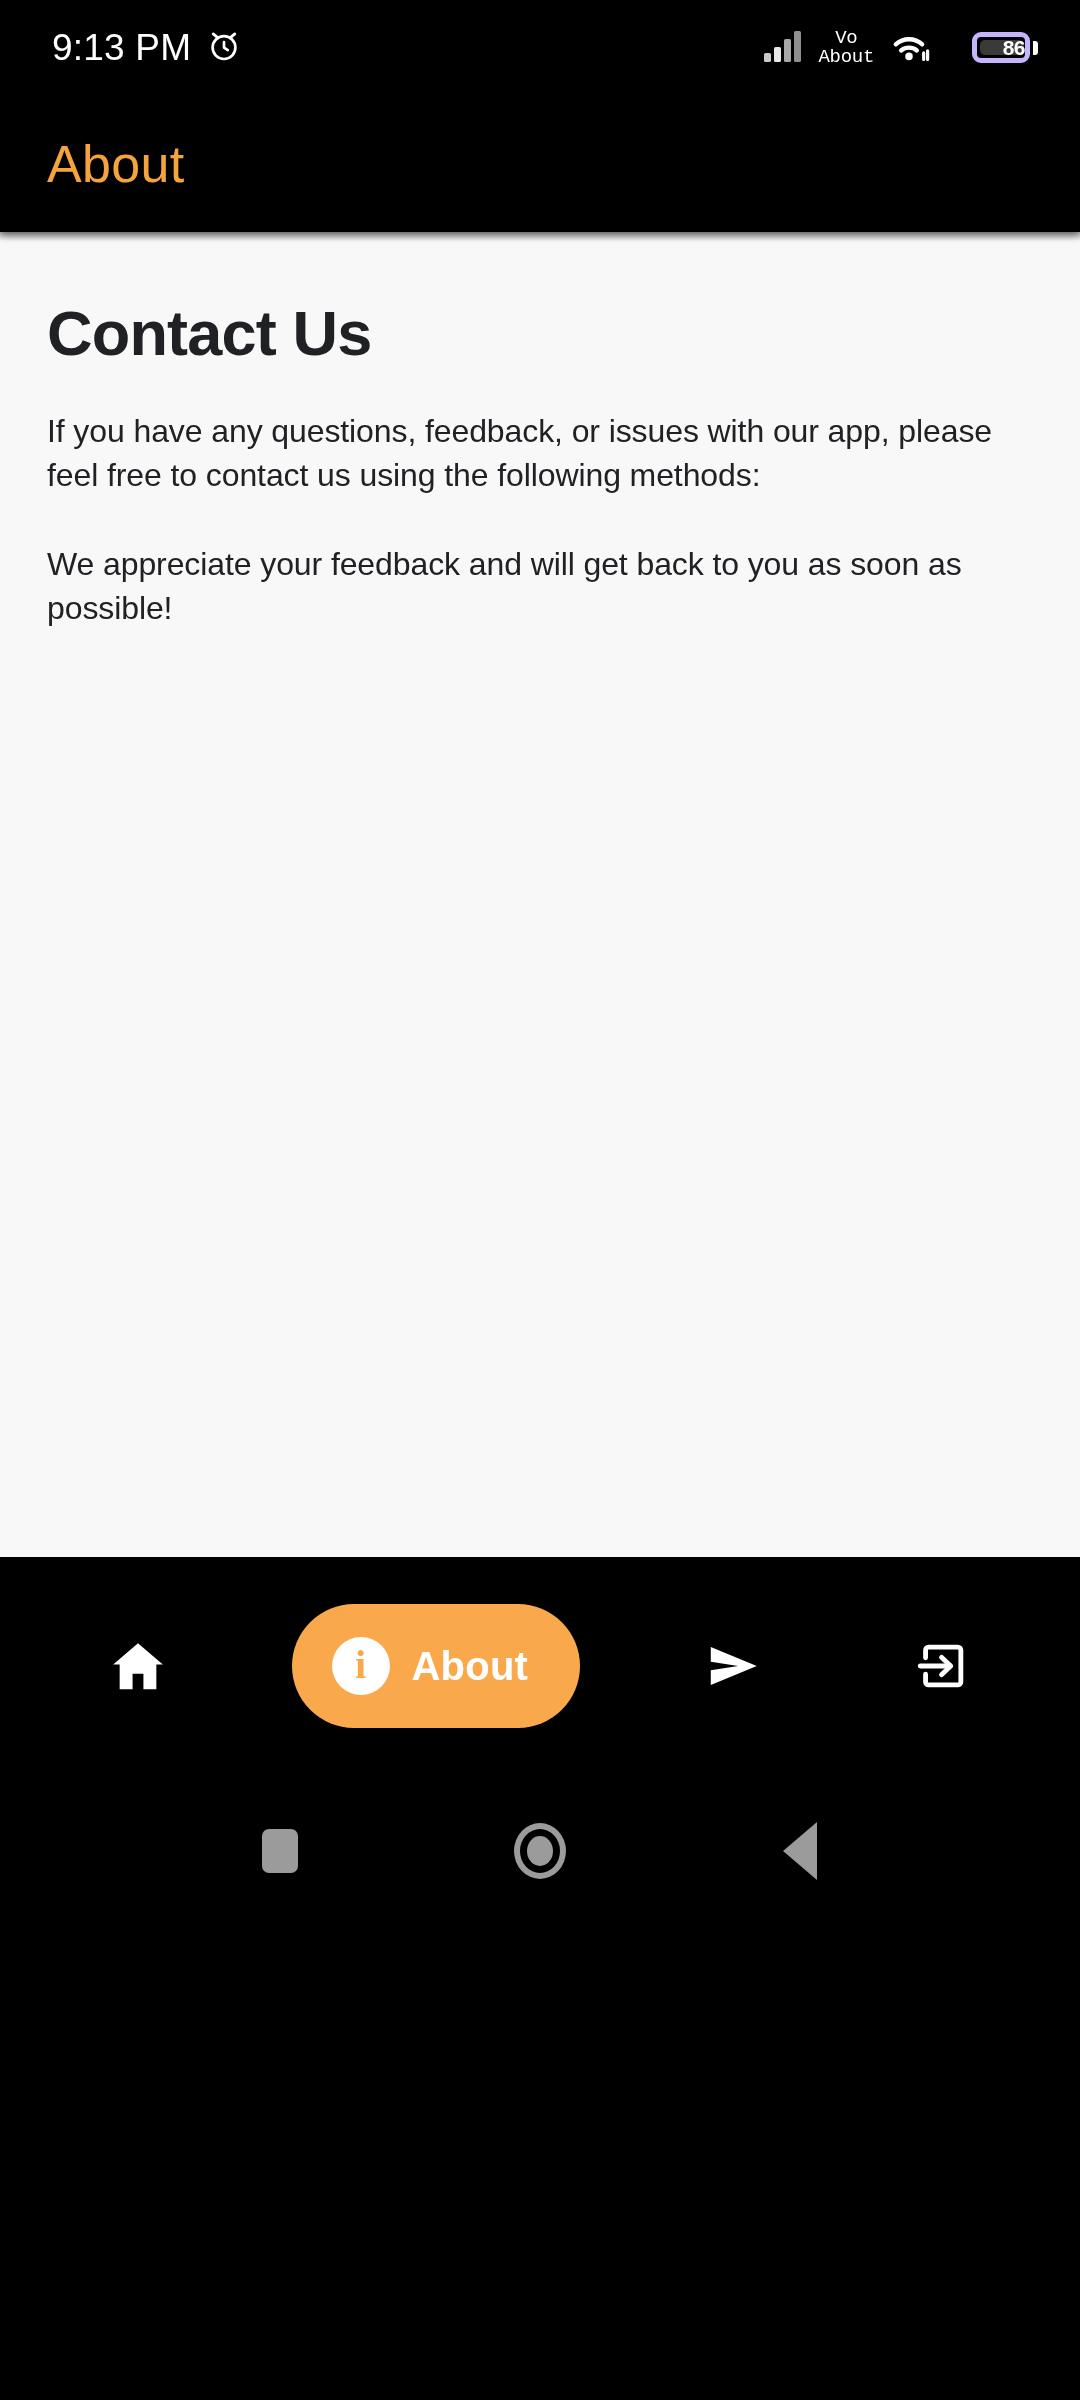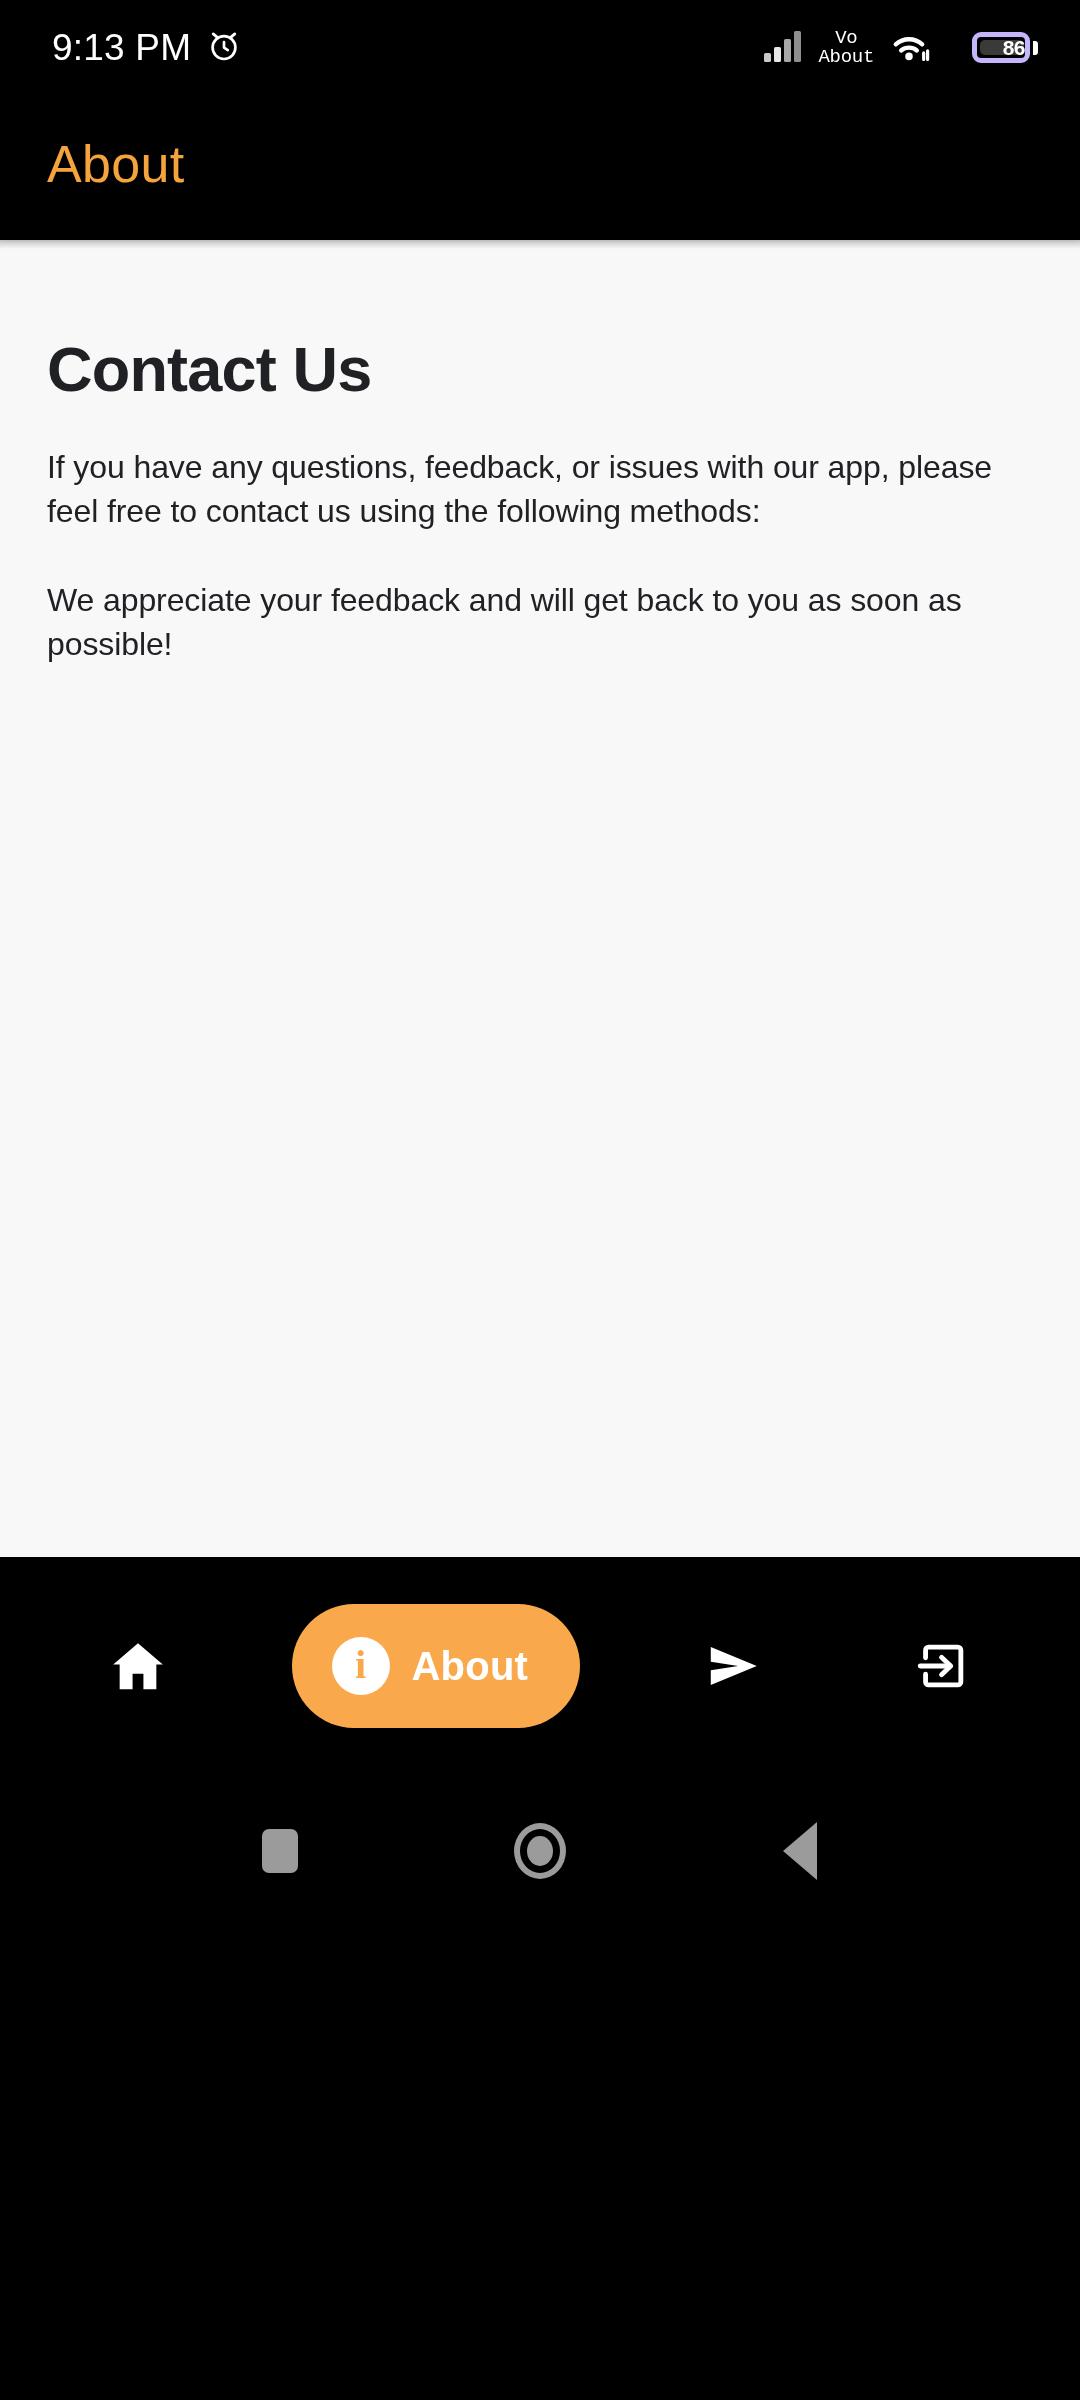--- a/index.html
+++ b/index.html
@@ -110,24 +110,23 @@
     font-size: 52px;
     font-weight: normal;
     letter-spacing: 0.3px;
     font-family: "Liberation Sans", sans-serif;
   }
 
   
   .content {
     flex: 1 1 auto;
     background: #F8F8F8;
-    padding: 96px 60px 0 47px;
+    padding: 68px 60px 0 47px;
     position: relative;
     overflow: hidden;
-    margin-top: 8px;
   }
   .content::before {
     content: "";
     position: absolute;
     top: 0; left: 0; right: 0;
     height: 9px;
     background: linear-gradient(to bottom, rgba(0,0,0,0.20), rgba(0,0,0,0.0));
     pointer-events: none;
   }
 

